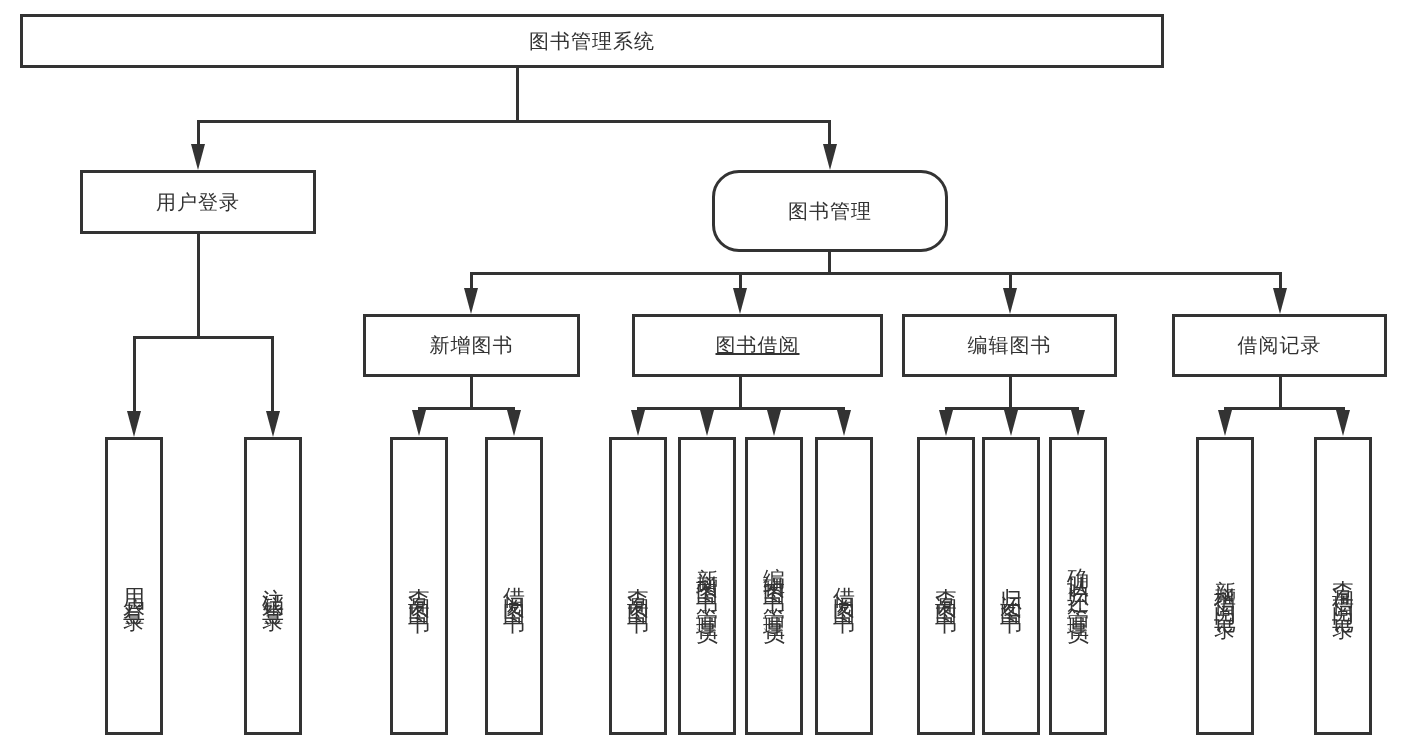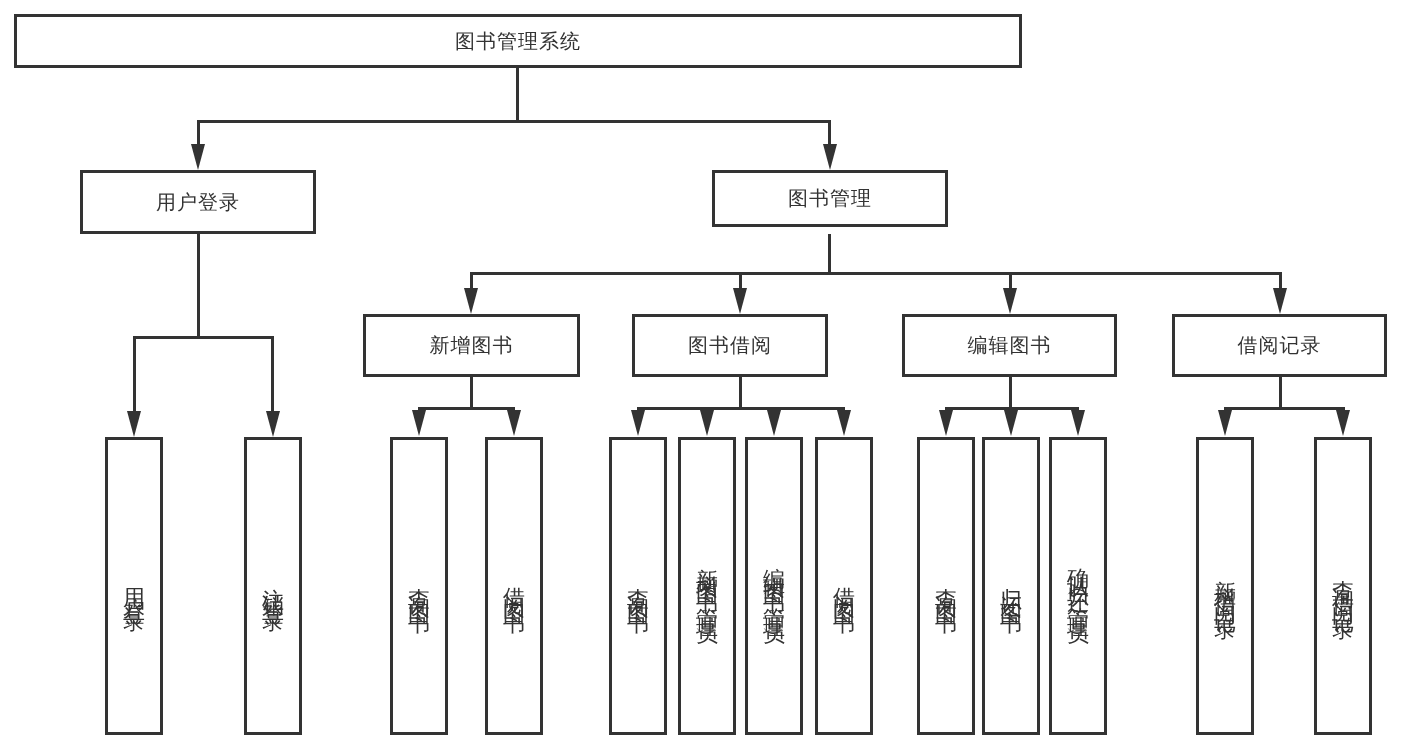--- a/index.html
+++ b/index.html
@@ -36,35 +36,35 @@
   .watermark{
     position:absolute;top:716px;right:7px;font-size:19px;
     color:var(--watermark);letter-spacing:1px;z-index:5;white-space:nowrap;
   }
 </style>
 </head>
 <body>
 
 <div class="canvas">
 
-  <div class="node" style="left:14px;top:14px;width:1008px;height:54px;">
+  <div class="node" style="left:20px;top:14px;width:1144px;height:54px;">
     <span>图书管理系统</span>
   </div>
 
   <div class="vline" style="left:516px;top:68px;height:52px;"></div>
   <div class="hline" style="left:197px;top:120px;width:634px;"></div>
   <div class="vline" style="left:197px;top:120px;height:28px;"></div>
   <div class="arrow" style="left:191px;top:144px;"></div>
   <div class="vline" style="left:828px;top:120px;height:28px;"></div>
   <div class="arrow" style="left:823px;top:144px;"></div>
 
   <div class="node" style="left:80px;top:170px;width:236px;height:64px;">
     <span>用户登录</span>
   </div>
-  <div class="node" style="left:712px;top:170px;width:236px;height:57px;">
+  <div class="node" style="left:712px;top:170px;width:236px;height:82px;border-radius:27px;">
     <span>图书管理</span>
   </div>
 
   <div class="vline" style="left:197px;top:234px;height:102px;"></div>
   <div class="hline" style="left:133px;top:336px;width:141px;"></div>
   <div class="vline" style="left:133px;top:336px;height:77px;"></div>
   <div class="arrow" style="left:127px;top:411px;"></div>
   <div class="vline" style="left:271px;top:336px;height:77px;"></div>
   <div class="arrow" style="left:266px;top:411px;"></div>
 
@@ -75,21 +75,21 @@
   <div class="vline" style="left:739px;top:272px;height:18px;"></div>
   <div class="arrow" style="left:733px;top:288px;"></div>
   <div class="vline" style="left:1009px;top:272px;height:18px;"></div>
   <div class="arrow" style="left:1003px;top:288px;"></div>
   <div class="vline" style="left:1279px;top:272px;height:18px;"></div>
   <div class="arrow" style="left:1273px;top:288px;"></div>
 
   <div class="node" style="left:363px;top:314px;width:217px;height:63px;">
     <span>新增图书</span>
   </div>
-  <div class="node" style="left:632px;top:314px;width:196px;height:63px;">
+  <div class="node" style="left:632px;top:314px;width:251px;height:63px;text-decoration:underline;">
     <span>图书借阅</span>
   </div>
   <div class="node" style="left:902px;top:314px;width:215px;height:63px;">
     <span>编辑图书</span>
   </div>
   <div class="node" style="left:1172px;top:314px;width:215px;height:63px;">
     <span>借阅记录</span>
   </div>
 
   <div class="vline" style="left:470px;top:377px;height:30px;"></div>

